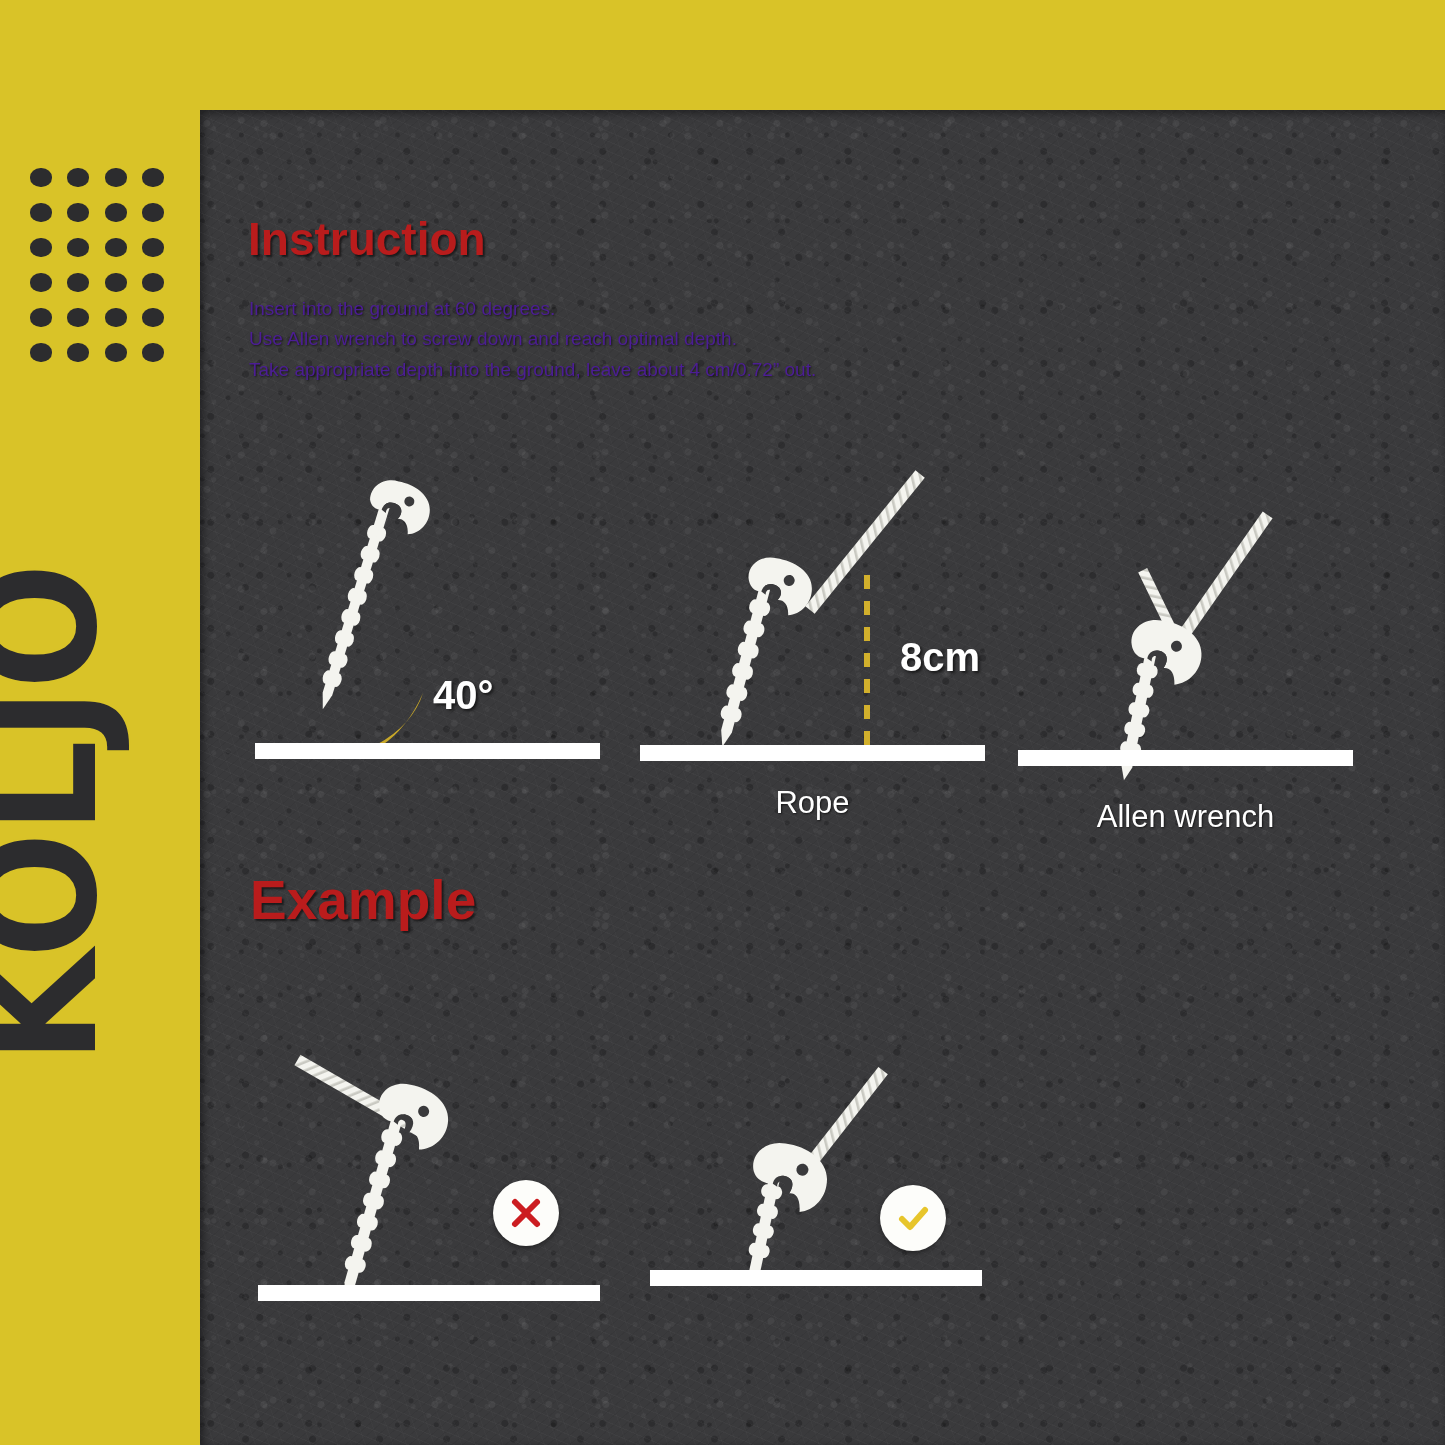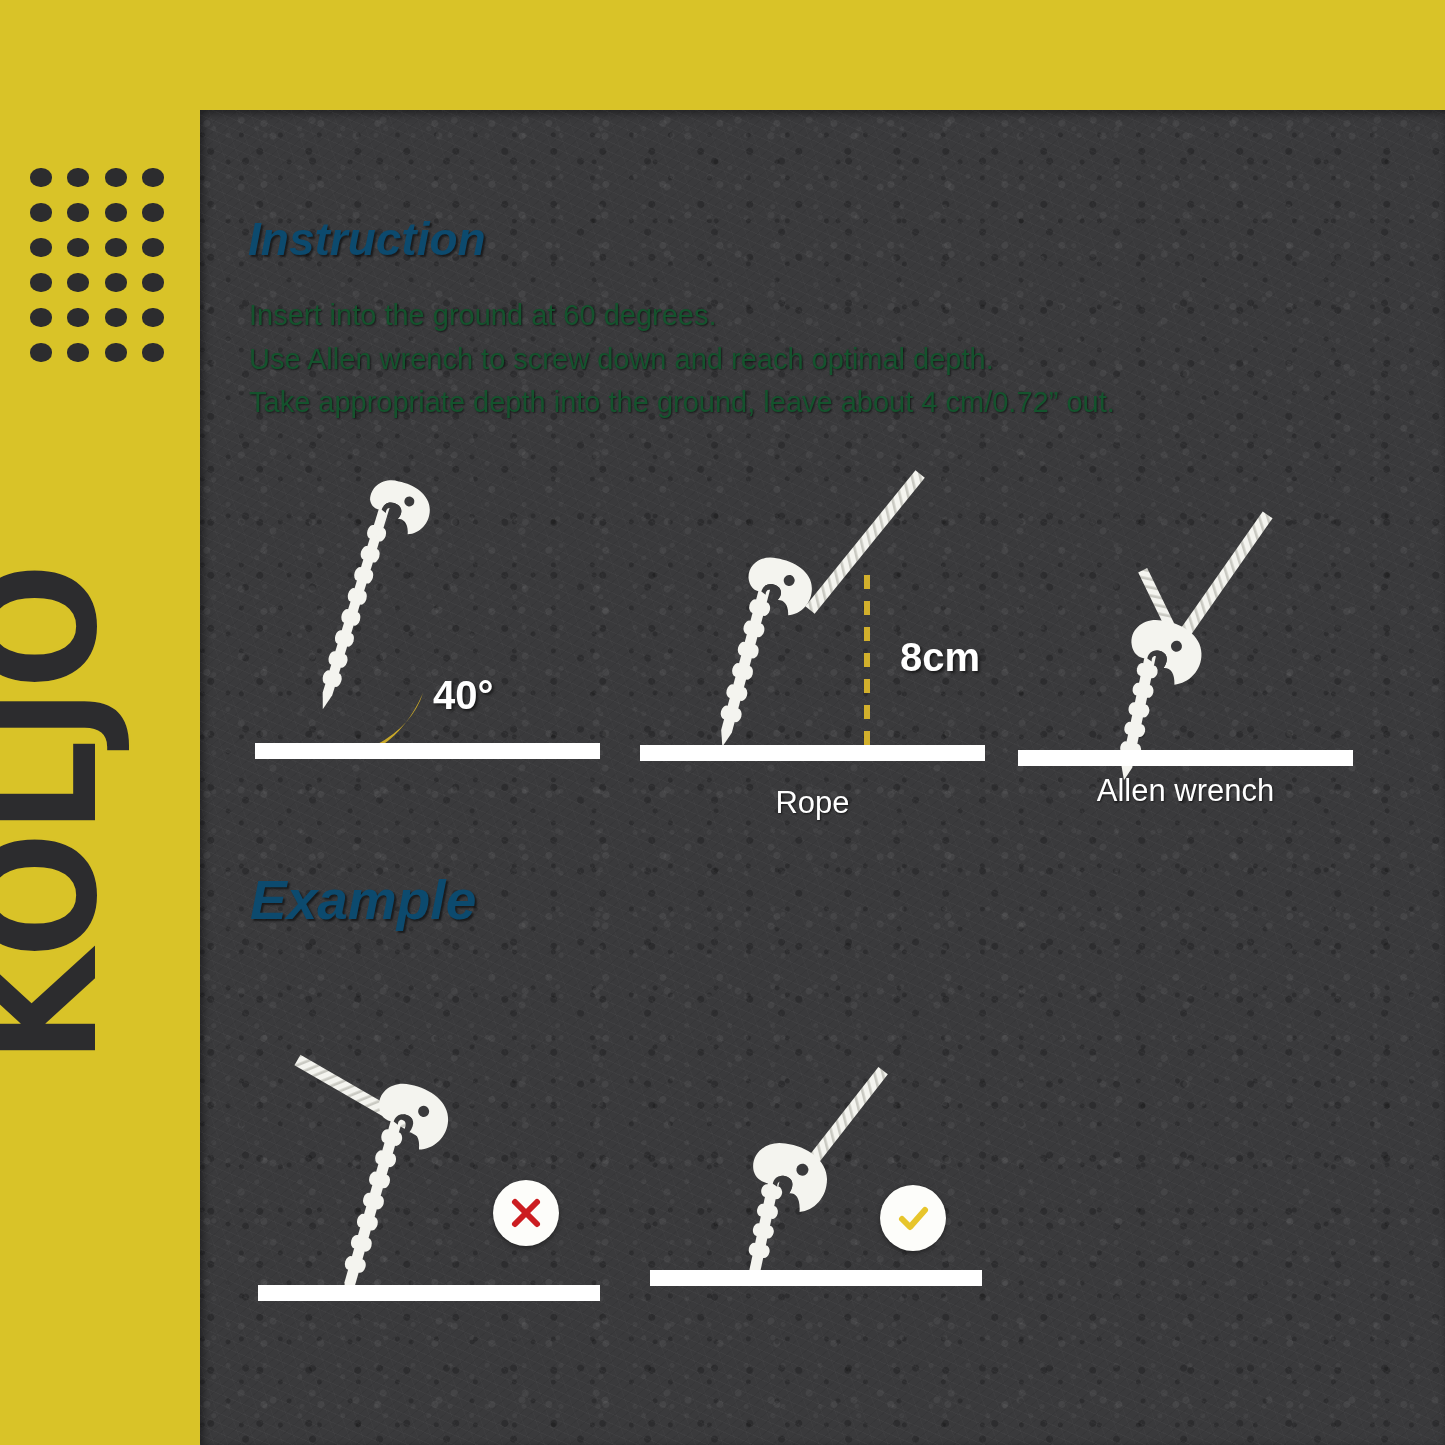--- a/index.html
+++ b/index.html
@@ -53,30 +53,29 @@
     letter-spacing:-4px;color:#2c2c2e;
     font-family:"DejaVu Sans","Liberation Sans",sans-serif;
     -webkit-text-stroke:2px #d9c328;
     transform-origin:center center;
     white-space:nowrap;
     font-stretch:condensed;
   }
 
   
   .h-yellow{
-    position:absolute;color:#0c4a6e;font-weight:bold;
+    position:absolute;color:#b91c1c;font-weight:bold;
     text-shadow:2px 2px 2px rgba(0,0,0,.55);
     font-family:"Liberation Sans","DejaVu Sans",sans-serif;
-    font-style:italic;
   }
   #instruction-title{left:248px;top:212px;font-size:46px;}
   #example-title{left:250px;top:868px;font-size:55px;}
   #instruction-body{
     position:absolute;left:249px;top:296px;width:1060px;
-    color:#14532d;font-size:29px;line-height:1.33;
+    color:#4c1d95;font-size:19px;line-height:1.33;
     text-shadow:1px 1px 2px rgba(0,0,0,.6);
   }
   #instruction-body div{margin-bottom:5px;white-space:nowrap;}
 
   
   .fig{position:absolute;}
   .caption{
     position:absolute;color:#fff;font-size:31px;text-align:center;width:100%;
     text-shadow:1px 1px 2px rgba(0,0,0,.6);
   }
@@ -270,21 +269,21 @@
       <rect x="-5" y="0" width="10" height="92" fill="url(#ropeTex3)"></rect>
     </g>
 
     <g transform="translate(128,145) rotate(12)">
       <use href="#stakeBody3"></use>
       <use href="#stakeHead3" transform="translate(5,2)"></use>
     </g>
 
     <rect x="0" y="245" width="335" height="16" fill="#ffffff"></rect>
   </svg>
-  <div class="caption" style="left:0;top:268px;">Allen wrench</div>
+  <div class="caption" style="left:0;top:294px;">Allen wrench</div>
 </div>
 
 <div class="fig" style="left:258px;top:985px;width:342px;height:320px;">
   <svg width="342" height="320" viewBox="0 0 342 320">
     <defs>
       <pattern id="ropeTex4" width="8" height="8" patternUnits="userSpaceOnUse" patternTransform="rotate(38)">
         <rect width="8" height="8" fill="#f4f4ef"></rect>
         <rect width="8" height="2.6" fill="#c9c9c2"></rect>
       </pattern>
       <g id="stakeBody4">

